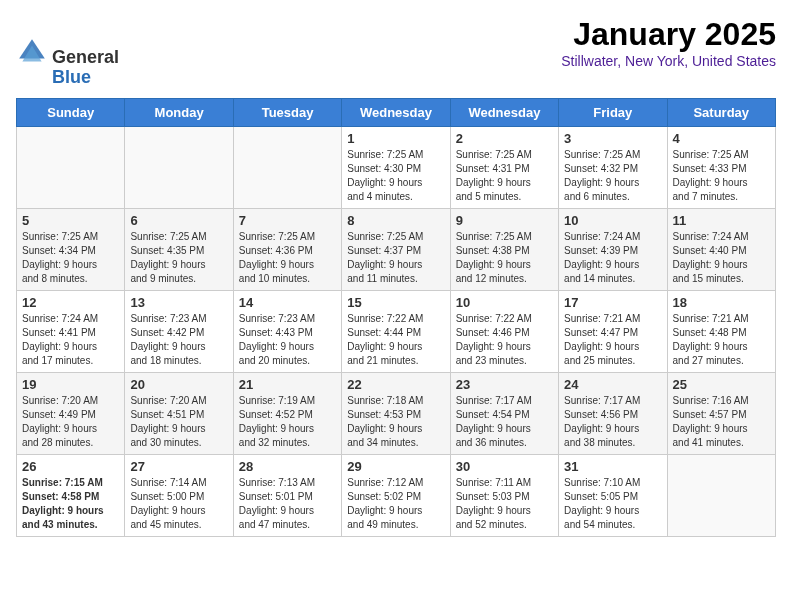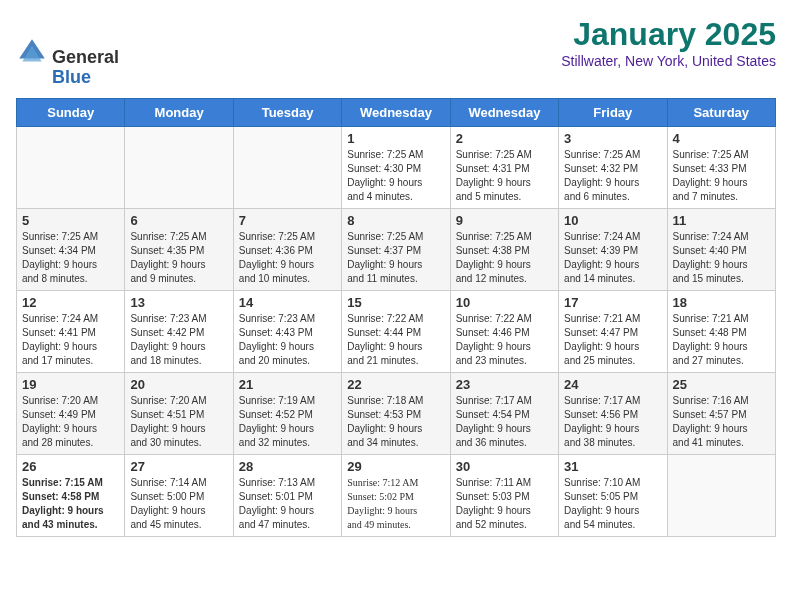--- a/index.html
+++ b/index.html
@@ -40,21 +40,21 @@
       width: 32px;
       height: 32px;
       margin-right: 4px;
     }
     .title-block {
       text-align: right;
     }
     .month-title {
       font-size: 32px;
       font-weight: bold;
-      color: #0f766e;
+      color: #000000;
     }
     .location {
       font-size: 14px;
       color: #4c1d95;
     }
     table {
       width: 100%;
       border-collapse: collapse;
       table-layout: fixed;
       border-radius: 15px;
@@ -331,21 +331,21 @@
         </td>
         <td>
           <span class="day-number">28</span>
           <div class="day-info" style="white-space: pre-line;">Sunrise: 7:13 AM
 Sunset: 5:01 PM
 Daylight: 9 hours
 and 47 minutes.</div>
         </td>
         <td>
           <span class="day-number">29</span>
-          <div class="day-info" style="white-space: pre-line; font-family: Liberation Serif, serif;">Sunrise: 7:12 AM
+          <div class="day-info" style="white-space: pre-line;">Sunrise: 7:12 AM
 Sunset: 5:02 PM
 Daylight: 9 hours
 and 49 minutes.</div>
         </td>
         <td>
           <span class="day-number">30</span>
           <div class="day-info" style="white-space: pre-line;">Sunrise: 7:11 AM
 Sunset: 5:03 PM
 Daylight: 9 hours
 and 52 minutes.</div>

